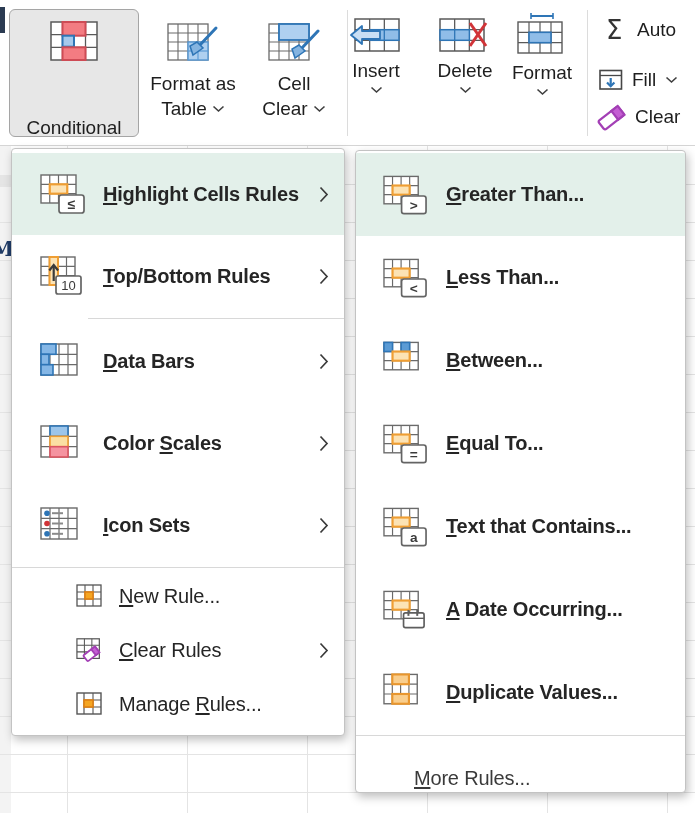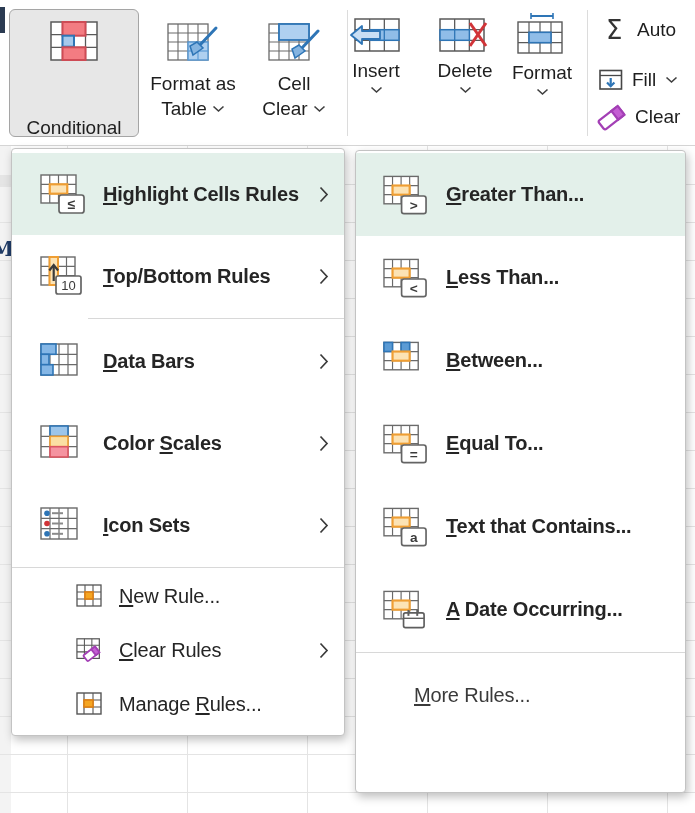--- a/index.html
+++ b/index.html
@@ -524,19 +524,34 @@
             <line x1="1" y1="19.666666666666668" x2="36" y2="19.666666666666668" stroke="#6A6A6A" stroke-width="1.19"></line>
             <rect x="9.75" y="10.3" width="17.5" height="9.4" fill="#FCE3B5" stroke="#EF9E33" stroke-width="2.2"></rect>
             <rect x="21" y="23" width="21" height="15" fill="#fff" stroke="#5E5E5E" stroke-width="1.7" rx="2"></rect>
             <line x1="26" y1="20" x2="26" y2="26" stroke="#5E5E5E" stroke-width="2"></line>
             <line x1="35" y1="20" x2="35" y2="26" stroke="#5E5E5E" stroke-width="2"></line>
             <line x1="21" y1="28.5" x2="42" y2="28.5" stroke="#5E5E5E" stroke-width="1.4"></line>
           </svg>
         </span>
         <span class="lbl"><u>A</u> Date Occurring...</span>
       </div>
+      <div class="mi large">
+        <span class="ico">
+          <svg xmlns="http://www.w3.org/2000/svg" width="46" height="40" viewBox="0 0 46 40">
+            <rect x="1" y="1" width="34" height="30" fill="#fff" stroke="#6A6A6A" stroke-width="1.4"></rect>
+            <line x1="9.5" y1="1" x2="9.5" y2="31" stroke="#6A6A6A" stroke-width="1.19"></line>
+            <line x1="18" y1="1" x2="18" y2="31" stroke="#6A6A6A" stroke-width="1.19"></line>
+            <line x1="26.5" y1="1" x2="26.5" y2="31" stroke="#6A6A6A" stroke-width="1.19"></line>
+            <line x1="1" y1="11" x2="35" y2="11" stroke="#6A6A6A" stroke-width="1.19"></line>
+            <line x1="1" y1="21" x2="35" y2="21" stroke="#6A6A6A" stroke-width="1.19"></line>
+            <rect x="9.5" y="1" width="17" height="10" fill="#F9CE8D" stroke="#E8962E" stroke-width="2.2"></rect>
+            <rect x="9.5" y="21" width="17" height="10" fill="#F9CE8D" stroke="#E8962E" stroke-width="2.2"></rect>
+          </svg>
+        </span>
+        <span class="lbl"><u>D</u>uplicate Values...</span>
+      </div>
       <div class="sep"></div>
       <div class="mi large muted small">
         <span class="lbl"><u>M</u>ore Rules...</span>
       </div>
     </div>
 
 </div>
 
 </body></html>

